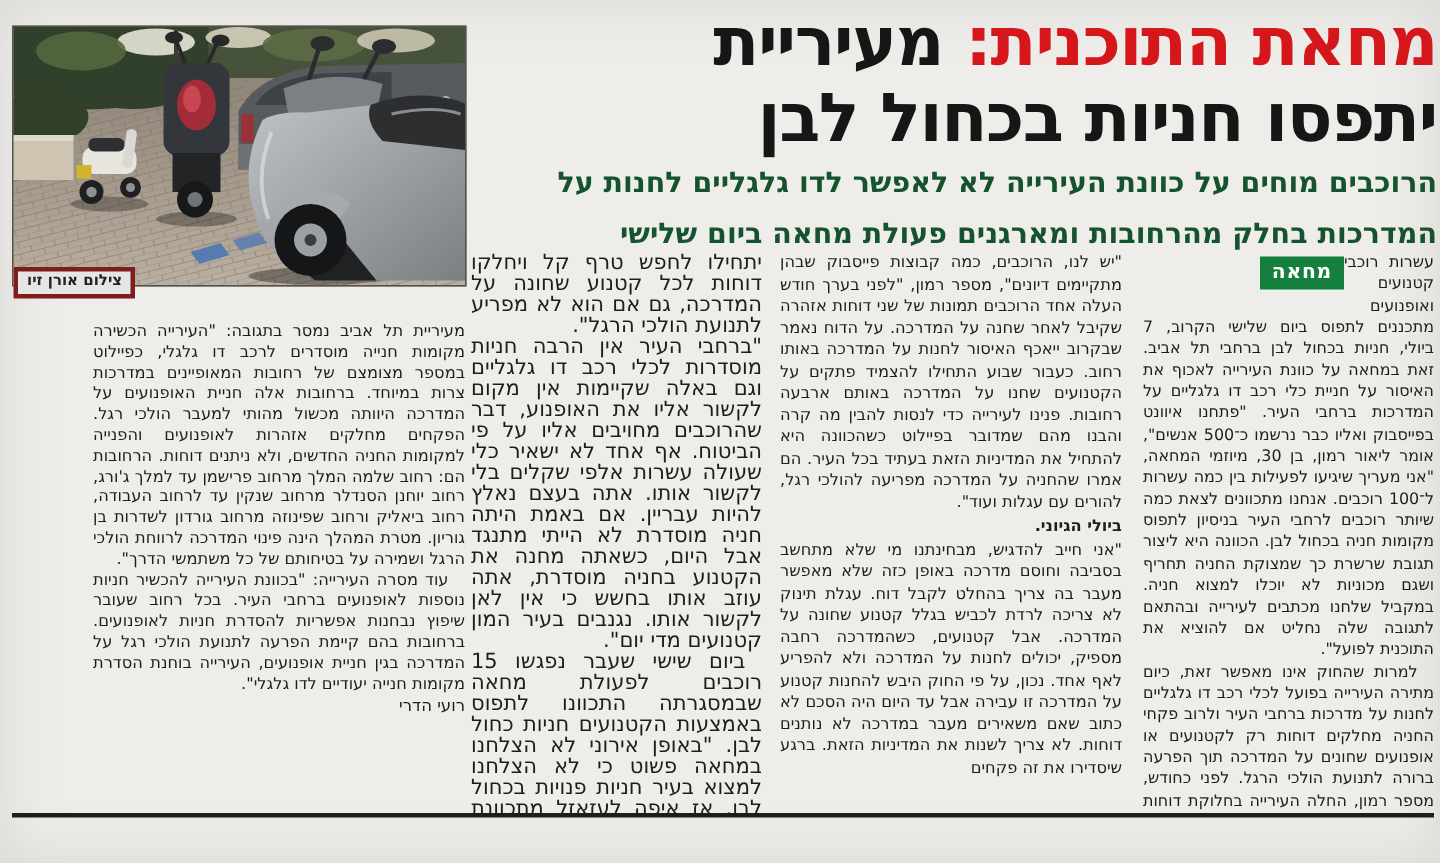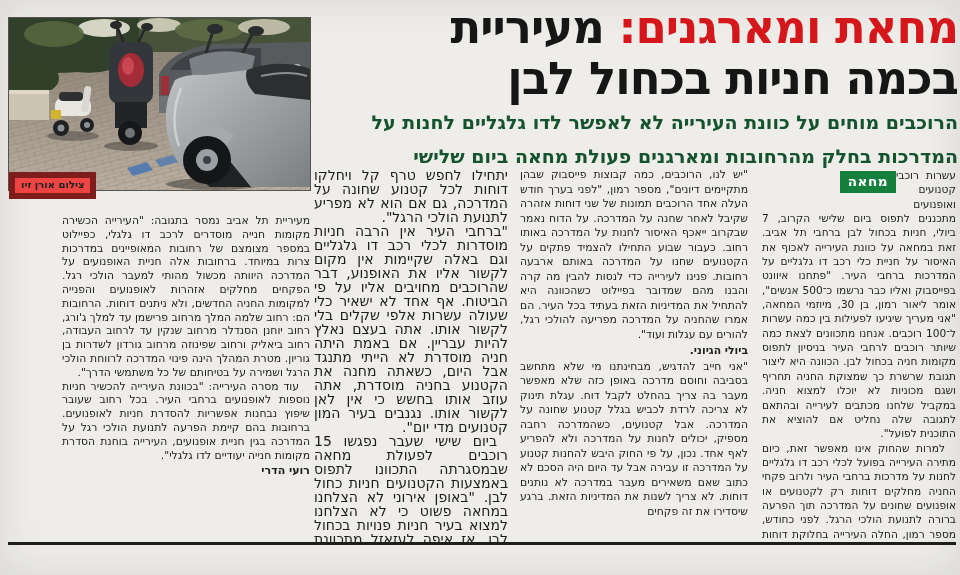--- a/index.html
+++ b/index.html
@@ -3,41 +3,41 @@
 <meta charset="utf-8">
 <style>
   html,body{margin:0;padding:0;}
   body{background:#d8d7d4;font-family:"DejaVu Sans",sans-serif;}
   .stage{position:relative;width:960px;height:575px;background:#eeedea;overflow:hidden;
          box-shadow:inset 0 0 40px rgba(120,115,105,.18);}
   
   .photo{position:absolute;left:8px;top:17px;width:301px;height:172px;border:1px solid #55534e;
          background:#8d8478;overflow:visible;}
   .photo svg{display:block;}
-  .credit{position:absolute;left:0px;bottom:-9px;background:#ef4444;border:6px solid #7f1d1d;
+  .credit{position:absolute;left:0px;bottom:-9px;background:#e5e5e5;border:3px solid #7f1d1d;
           color:#23241f;font-size:10px;font-weight:bold;padding:1px 6px 2px;direction:rtl;line-height:12px;}
   
   .headline{position:absolute;left:310px;top:2px;width:648px;direction:rtl;text-align:right;}
   .h1{font-weight:bold;font-size:45px;line-height:51px;letter-spacing:-1px;color:#161616;
       font-family:"DejaVu Sans",sans-serif;white-space:nowrap;}
   .h1 .red{color:#d5171c;}
   .subhead{margin-top:7px;font-size:19px;line-height:22px;font-weight:bold;color:#14532d;}
   
   .col{position:absolute;direction:rtl;text-align:justify;color:#1d1d1b;overflow:hidden;}
   .col p{margin:0;}
   .col .indent{text-indent:11px;}
   .col1{left:762px;top:168px;width:194px;height:376px;font-size:10.6px;line-height:14.35px;}
   .col2{left:520px;top:168px;width:228px;height:376px;font-size:10.8px;line-height:14.5px;}
   .col3{left:314px;top:168px;width:194px;height:376px;font-size:14px;line-height:14.0px;}
   .col4{left:62px;top:214px;width:248px;height:324px;font-size:10.8px;line-height:13.8px;}
   .q{font-weight:bold;margin:2px 0 1px !important;}
   .leadwrap{float:left;width:134px;height:30px;direction:rtl;}
   .badge{display:inline-block;background:#15803d;color:#fff;font-weight:bold;font-size:13.5px;
          line-height:17px;padding:2px 8px 3px;margin-top:3px;letter-spacing:.5px;}
-  .byline{font-weight:bold;font-size:11px;margin-top:2px !important;}
+  .byline{font-weight:normal;font-size:11px;margin-top:2px !important;}
   
   .rule{position:absolute;left:8px;top:542px;width:948px;height:3px;background:#1d1d1b;}
 </style>
 </head>
 <body>
 
 <div class="stage">
 
   <figure class="photo" style="margin:0">
     <svg width="301" height="172" viewBox="0 0 301 172">
@@ -129,22 +129,22 @@
         <circle cx="198" cy="142" r="11" fill="#9aa0a4"></circle>
         <circle cx="198" cy="142" r="4" fill="#3a3e41"></circle>
         <path d="M172,70 Q160,100 170,128" stroke="#d7dadc" stroke-width="2.5" fill="none" opacity="0.8"></path>
         <path d="M252,58 Q280,52 298,58" stroke="#caced0" stroke-width="2" fill="none" opacity="0.6"></path>
       </g>
     </svg>
     <figcaption class="credit">צילום אורן זיו</figcaption>
   </figure>
 
   <header class="headline">
-    <div class="h1"><span class="red">מחאת ומארגנים:</span> <span>מעיריית</span></div>
-    <div class="h1">בכמה חניות בכחול לבן</div>
+    <div class="h1"><span class="red">מחאת התוכנית:</span> <span>מעיריית</span></div>
+    <div class="h1">יתפסו חניות בכחול לבן</div>
     <div class="subhead">הרוכבים מוחים על כוונת העירייה לא לאפשר לדו גלגליים לחנות על</div>
     <div class="subhead" style="margin-top:12px">המדרכות בחלק מהרחובות ומארגנים פעולת מחאה ביום שלישי</div>
   </header>
 
   <section class="col col1">
     <div class="leadwrap">
       <span class="badge">מחאה</span>
     </div>
     <p>עשרות רוכבי קטנועים ואופנועים מתכננים לתפוס ביום שלישי הקרוב, 7 ביולי, חניות בכחול לבן ברחבי תל אביב. זאת במחאה על כוונת העירייה לאכוף את האיסור על חניית כלי רכב דו גלגליים על המדרכות ברחבי העיר. "פתחנו איוונט בפייסבוק ואליו כבר נרשמו כ־500 אנשים", אומר ליאור רמון, בן 30, מיוזמי המחאה, "אני מעריך שיגיעו לפעילות בין כמה עשרות ל־100 רוכבים. אנחנו מתכוונים לצאת כמה שיותר רוכבים לרחבי העיר בניסיון לתפוס מקומות חניה בכחול לבן. הכוונה היא ליצור תגובת שרשרת כך שמצוקת החניה תחריף ושגם מכוניות לא יוכלו למצוא חניה. במקביל שלחנו מכתבים לעירייה ובהתאם לתגובה שלה נחליט אם להוציא את התוכנית לפועל".</p>
     <p class="indent">למרות שהחוק אינו מאפשר זאת, כיום מתירה העירייה בפועל לכלי רכב דו גלגליים לחנות על מדרכות ברחבי העיר ולרוב פקחי החניה מחלקים דוחות רק לקטנועים או אופנועים שחונים על המדרכה תוך הפרעה ברורה לתנועת הולכי הרגל. לפני כחודש, מספר רמון, החלה העירייה בחלוקת דוחות אזהרה לכלי רכב דו גלגליים שחנו על המדרכות בכמה רחובות בעיר.</p>

